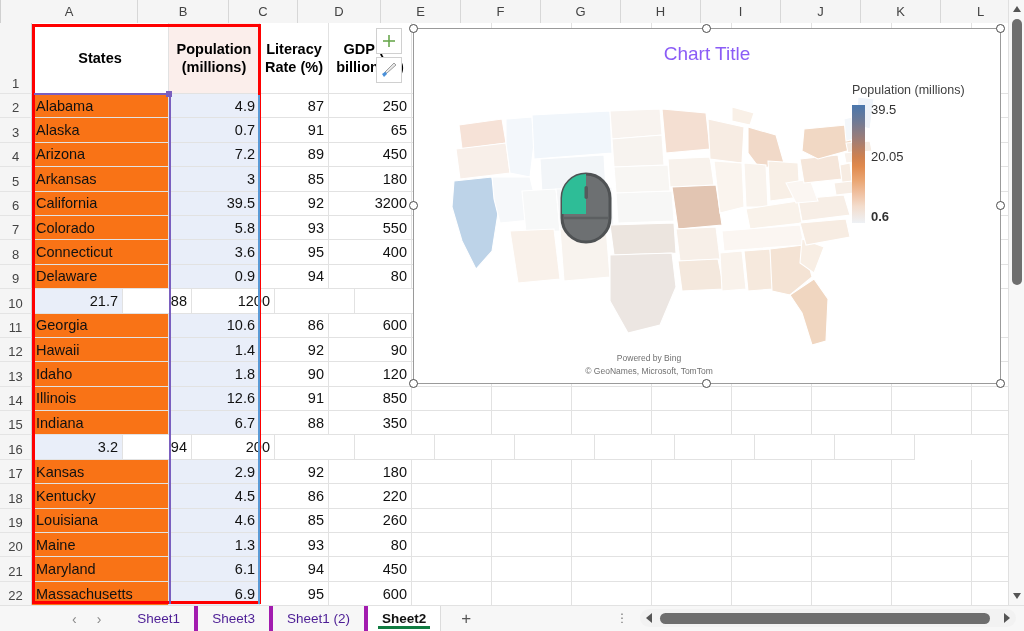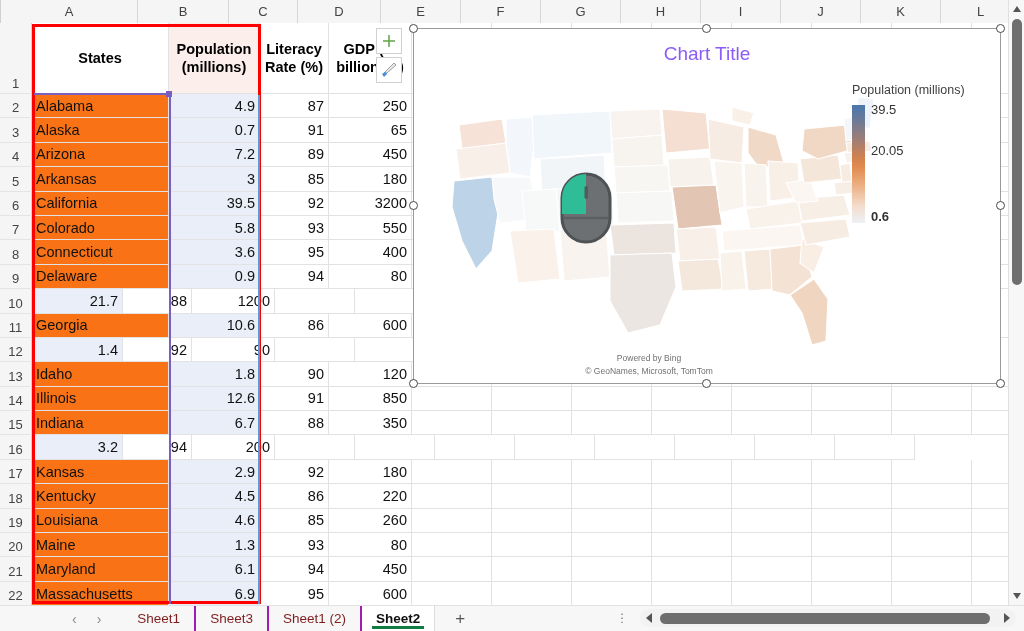--- a/index.html
+++ b/index.html
@@ -114,21 +114,21 @@
     background: linear-gradient(to bottom,
       #4a77ad 0%, #6f7a95 14%, #9b7d79 28%, #cf8150 44%,
       #e08a4e 52%, #eaa673 64%, #f0c3a5 76%, #f3ddcd 86%, #eef1f5 100%);
   }
   .legend-labels {
     position: relative; width: 110px; margin-left: 6px; height: 118px;
     font-size: 13px; color: #333;
   }
   .legend-labels span { position: absolute; left: 0; }
   .lt { top: -3px; }
-  .lm { top: 38px; }
+  .lm { top: 44px; }
   .lb { top: 104px; font-weight: bold; }
   .attrib {
     position: absolute; left: 120px; bottom: 6px;
     text-align: center; width: 230px;
     font-size: 8.5px; color: #707070; line-height: 1.45; margin-top: 20px;
   }
   
   .h {
     position: absolute; width: 9px; height: 9px; border-radius: 50%;
     background: #fff; border: 1.4px solid #4a4a4a; z-index: 5;
@@ -168,23 +168,23 @@
 
   .bottombar {
     position: absolute; left: 0; bottom: 0; width: 1024px; height: 26px;
     background: #f7f7f7; border-top: 1px solid #e2e2e2;
     display: flex; align-items: center;
   }
   .navarrows { display:flex; gap: 20px; margin-left: 72px; color:#888; font-size: 14px; }
   .navarrows span { cursor: default; }
   .tabs { display: flex; align-items: center; margin-left: 22px; height: 26px; }
   .tab {
-    font-size: 13.5px; color: #7f1d1d; padding: 0 14px; height: 26px;
+    font-size: 13.5px; color: #4c1d95; padding: 0 14px; height: 26px;
     display:flex; align-items:center; position: relative;
-    border-right: 2px solid #a21caf;
+    border-right: 4px solid #a21caf;
   }
   .tab.active {
     background:#fff; color:#111; font-weight: bold;
     border-right: 1px solid #dcdcdc;
   }
   .tab.active::after {
     content:''; position:absolute; left: 10px; right: 10px; bottom: 3px;
     height: 2.5px; background:#107c41;
   }
   .tab-add { font-size: 17px; color:#555; padding: 0 20px; }
@@ -391,20 +391,21 @@
         <div class="cell w-e"></div>
         <div class="cell w-e"></div>
         <div class="cell w-e"></div>
         <div class="cell w-e"></div>
         <div class="cell w-e"></div>
         <div class="cell w-e"></div>
         <div class="cell w-e"></div>
       </div>
       <div class="row">
         <div class="rowhead">12</div>
+        <div class="cell sel-a w-a">Hawaii</div>
         <div class="cell num sel-b w-b">1.4</div>
         <div class="cell num w-c">92</div>
         <div class="cell num w-d">90</div>
         <div class="cell w-e"></div>
         <div class="cell w-e"></div>
         <div class="cell w-e"></div>
         <div class="cell w-e"></div>
         <div class="cell w-e"></div>
         <div class="cell w-e"></div>
         <div class="cell w-e"></div>

